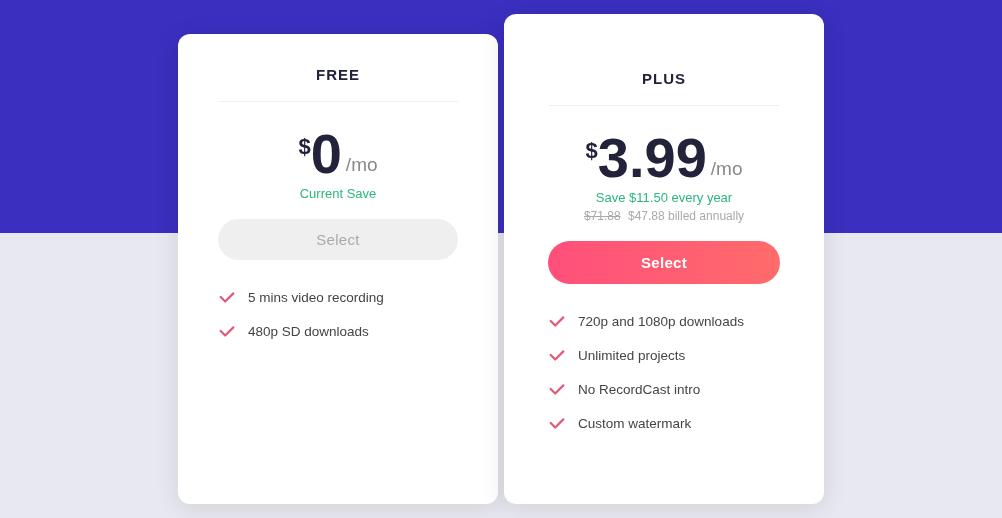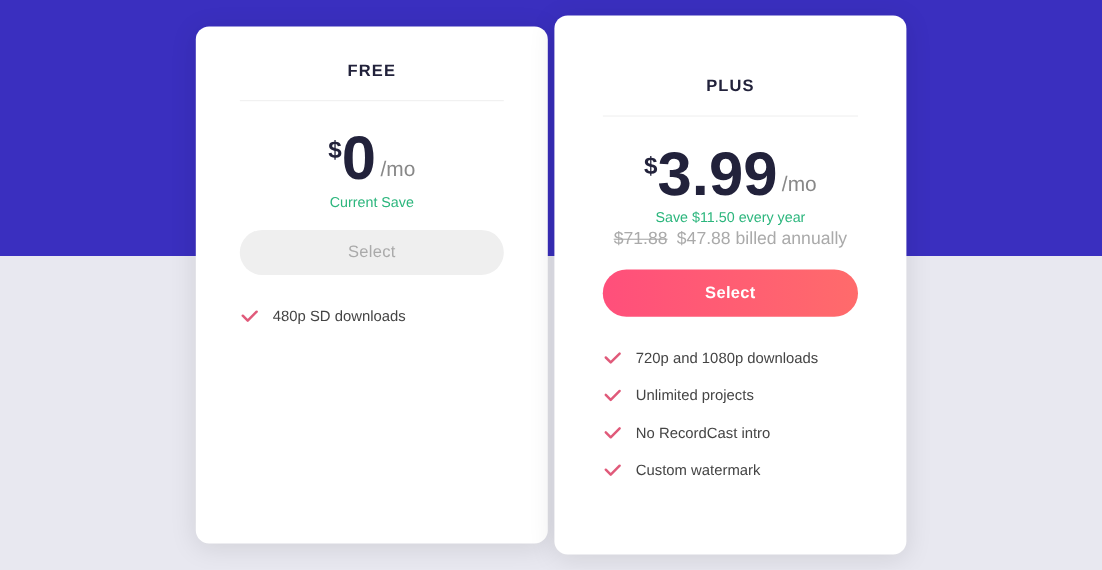--- a/index.html
+++ b/index.html
@@ -21,21 +21,21 @@
       top: 0; left: 0;
       width: 100%; height: 100%;
       background: linear-gradient(180deg, #3a2fbf 0%, #3a2fbf 45%, #e8e8f0 45%);
       z-index: 0;
     }
 
     .cards-container {
       display: flex;
       gap: 16px;
       z-index: 1;
-      align-items: center;
+      align-items: flex-end;
       justify-content: center;
     }
 
     .card {
       background: #fff;
       border-radius: 12px;
       padding: 32px 40px 40px;
       width: 320px;
       min-height: 470px;
       box-shadow: 0 4px 24px rgba(0,0,0,0.10);
@@ -98,21 +98,21 @@
     }
 
     .save-text {
       color: #2cb67d;
       font-size: 13px;
       margin-bottom: 4px;
       text-align: center;
     }
 
     .billing-row {
-      font-size: 16px;
+      font-size: 12px;
       color: #aaa;
       margin-bottom: 18px;
       text-align: center;
     }
 
     .billing-row .strikethrough {
       text-decoration: line-through;
       margin-right: 4px;
     }
 
@@ -182,20 +182,26 @@
     <div class="card-title">FREE</div>
     <div class="divider"></div>
     <div class="price-row">
       <span class="price-dollar">$</span>
       <span class="price-amount">0</span>
       <span class="price-period">/mo</span>
     </div>
     <div class="current-plan">Current Save</div>
     <button class="select-btn-free">Select</button>
     <ul class="features-list">
+      <li>
+        <svg class="check-icon" viewBox="0 0 20 20" fill="none">
+          <polyline points="3,10 8,15 17,6" stroke="#e05a7a" stroke-width="2.5" stroke-linecap="round" stroke-linejoin="round"></polyline>
+        </svg>
+        <span>5 mins video recording</span>
+      </li>
       <li>
         <svg class="check-icon" viewBox="0 0 20 20" fill="none">
           <polyline points="3,10 8,15 17,6" stroke="#e05a7a" stroke-width="2.5" stroke-linecap="round" stroke-linejoin="round"></polyline>
         </svg>
         <span>480p SD downloads</span>
       </li>
     </ul>
   </div>
 
   <div class="card card-plus">

